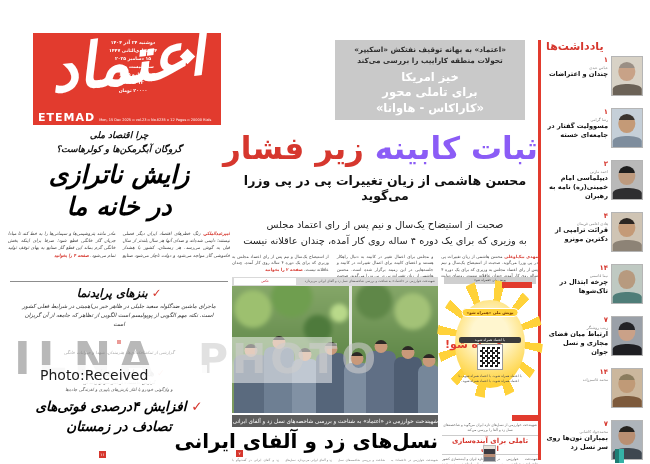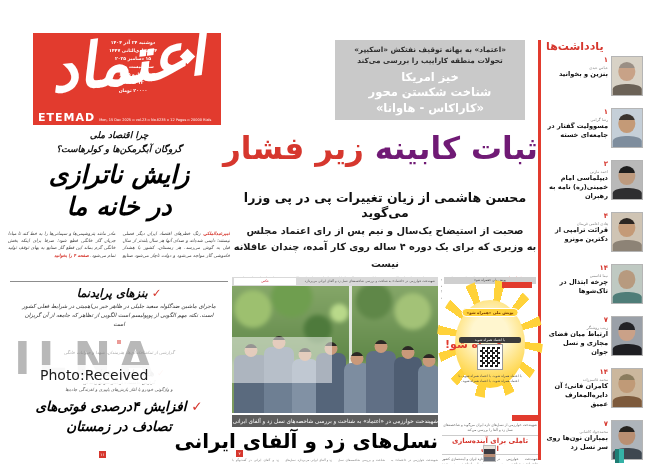--- a/index.html
+++ b/index.html
@@ -48,24 +48,24 @@
   .check-head{font-size:11.5px;font-weight:bold;color:#0d0d0d;margin-top:2px;}
   .lc-brief{font-size:5.6px;color:#303030;line-height:1.6;padding:2px 12px 0;text-align:center;}
   .sq-red{display:inline-block;width:4px;height:4px;background:#d6372e;margin-top:3px;}
   .lc-pre{font-size:4.4px;color:#555;line-height:1.5;margin-top:2px;}
   .check-head2{font-size:9px;font-weight:bold;color:#0d0d0d;margin-top:12px;}
   .check-head-big{font-size:13.5px;font-weight:900;color:#000;line-height:1.55;margin-top:2px;white-space:pre-line;}
 
   
   #center{position:absolute;left:232px;top:128px;width:306px;height:336px;direction:rtl;}
   .lead-head{text-align:center;font-size:31px;font-weight:900;white-space:nowrap;line-height:1.3;}
-  .lead-head .blk{color:#701a75;} .lead-head .red{color:#d6372e;}
-  .lead-sub{text-align:center;font-size:12.5px;font-weight:bold;color:#101010;margin-top:22px;}
-  .lead-deck{text-align:center;font-size:9.8px;font-weight:bold;color:#1c1c1c;line-height:1.65;
-             white-space:pre-line;margin-top:3px;}
+  .lead-head .blk{color:#8b5cf6;} .lead-head .red{color:#d6372e;}
+  .lead-sub{text-align:center;font-size:12.5px;font-weight:bold;color:#101010;margin-top:5px;}
+  .lead-deck{text-align:center;font-size:9.8px;font-weight:normal;color:#1c1c1c;line-height:1.65;
+             white-space:pre-line;margin-top:14px;}
   .lead-body{column-count:3;column-gap:8px;font-size:4.2px;line-height:1.55;text-align:justify;color:#454545;
              height:38px;overflow:hidden;margin-top:4px;}
   .capbar{position:absolute;left:0;top:149px;width:206px;height:9px;background:#d9d9d9;overflow:hidden;}
   .capbar-box{position:absolute;left:2px;top:1px;width:62px;height:7px;background:#fff;font-size:3.2px;
               color:#c23;line-height:7px;text-align:center;overflow:hidden;}
   .capbar-text{position:absolute;right:3px;top:0;left:70px;font-size:3.2px;color:#555;line-height:9px;
                white-space:nowrap;overflow:hidden;text-align:right;direction:rtl;}
   #photo{position:absolute;left:0;top:158px;width:206px;height:127px;overflow:hidden;background:#7b9a5e;}
   .ph-trees{position:absolute;left:-5px;top:-5px;right:-5px;height:80px;filter:blur(2px);
     background:
@@ -150,38 +150,38 @@
 ۲۰۰۰۰ تومان</div>
     <div class="etm-row" data-interactable="false">
       <span class="etm-logo-en" data-interactable="false">ETEMAD</span>
       <span class="etm-info" data-interactable="false">Mon, 15 Dec 2025 ▫ vol.23 ▫ No.6235 ▫ 12 Pages ▫ 20000 Rials</span>
     </div>
   </div>
 
   <div id="graybox" data-interactable="false">
     <div class="graybox-kicker" data-interactable="false">«اعتماد» به بهانه توقیف نفتکش «اسکیپر» تحولات منطقه کاراییب را بررسی می‌کند</div>
     <div class="graybox-headline" data-interactable="false">خیز امریکا
-شناخت شکستن محور
+برای تاملی محور
 «کاراکاس - هاوانا»</div>
   </div>
 
   <div id="divider" data-interactable="false"></div>
 
   <div id="notes" data-interactable="false">
     <div class="notes-title" data-interactable="false">یادداشت‌ها</div>
 
     <div class="note-item" data-interactable="false">
       <div class="note-photo" data-interactable="false" style="background:#d8d2c6;">
         <div class="head" data-interactable="false" style="background:linear-gradient(#9a8f85 0 30%,#c8a287 30%);"></div>
         <div class="body" data-interactable="false" style="background:#6b6257;"></div>
       </div>
       <div class="note-text" data-interactable="false">
         <div class="note-num" data-interactable="false">۱</div>
         <div class="note-author" data-interactable="false">عباس عبدی</div>
-        <div class="note-title" data-interactable="false">بنزین و بخوانید</div>
+        <div class="note-title" data-interactable="false">چندان و اعتراضات</div>
       </div>
     </div>
 
     <div class="note-item" data-interactable="false">
       <div class="note-photo" data-interactable="false" style="background:#c5cfd8;">
         <div class="head" data-interactable="false" style="background:linear-gradient(#3a332e 0 30%,#c49a77 30%);"></div>
         <div class="body" data-interactable="false" style="background:#7e8d9d;"></div>
       </div>
       <div class="note-text" data-interactable="false">
         <div class="note-num" data-interactable="false">۱</div>
@@ -239,21 +239,20 @@
     </div>
 
     <div class="note-item" data-interactable="false">
       <div class="note-photo" data-interactable="false" style="background:#cbb79d;">
         <div class="head" data-interactable="false" style="background:linear-gradient(#8a7c5e 0 32%,#c09a77 32%);"></div>
         <div class="body" data-interactable="false" style="background:#7d5a3c;"></div>
       </div>
       <div class="note-text" data-interactable="false">
         <div class="note-num" data-interactable="false">۱۴</div>
         <div class="note-author" data-interactable="false">محمد قاسم‌زاده</div>
-        <div class="note-title" data-interactable="false">کامران فانی؛ آن دایره‌المعارف عمیق</div>
       </div>
     </div>
 
     <div class="note-item" data-interactable="false">
       <div class="note-photo" data-interactable="false" style="background:#aeb4ba;">
         <div class="head" data-interactable="false" style="background:linear-gradient(#26231f 0 34%,#b98f72 34%);"></div>
         <div class="body" data-interactable="false" style="background:#3e4750;"></div>
       </div>
       <div class="note-text" data-interactable="false">
         <div class="note-num" data-interactable="false">۷</div>
@@ -358,20 +357,21 @@
       <div class="feat-tag" data-interactable="false"></div>
       <div class="feat-intro" data-interactable="false">شهیندخت خوارزمی از نسل‌های تازه ایران می‌گوید و شاخصه‌های نسل زد و آلفا را بررسی می‌کند</div>
       <div class="feat-title" data-interactable="false">تاملی برای آینده‌سازی ایران</div>
       <div class="feat-body" data-interactable="false">شهیندخت خوارزمی در «اعتماد» به شناخت و بررسی شاخصه‌های نسل زد و آلفای ایرانی می‌پردازد. نسل‌های تازه ایران و آینده‌سازی کشور در این یادداشت بررسی شده است.</div>
       <div class="feat-portrait" data-interactable="false"></div>
     </div>
   </div>
 
   <div class="wm-band" data-interactable="false"></div>
   <div class="wm-ilna" data-interactable="false">ILNA</div>
+  <div class="wm-photo" data-interactable="false">PHOTO</div>
   <div class="wm-credit-band" data-interactable="false"></div>
   <div class="wm-credit" data-interactable="false">Photo:Received</div>
 
   <div class="pgmark" id="pgmark-left" data-interactable="false">۱۱</div>
   <div class="pgmark" id="pgmark-center" data-interactable="false">۲</div>
   <div id="teal-marker" data-interactable="false"></div>
 
 </div>
 
 </body></html>

